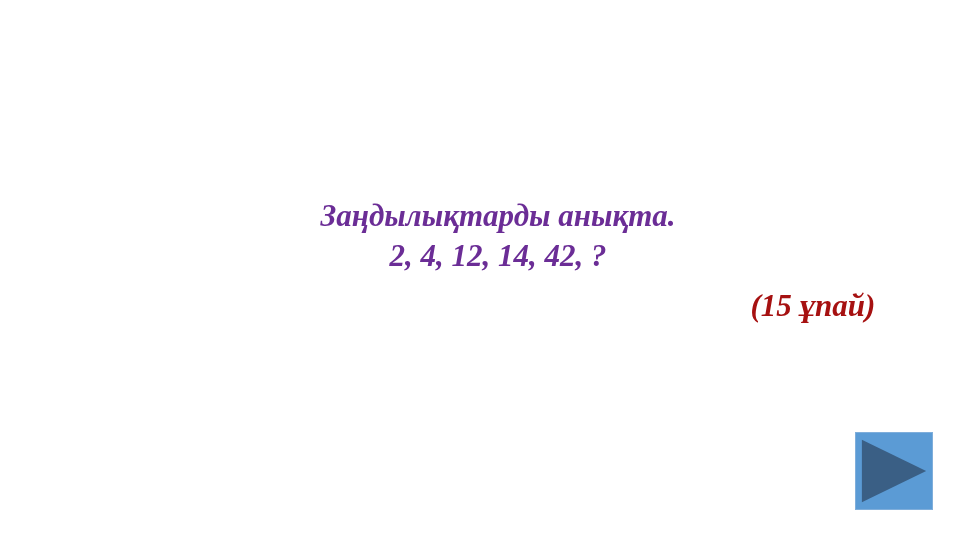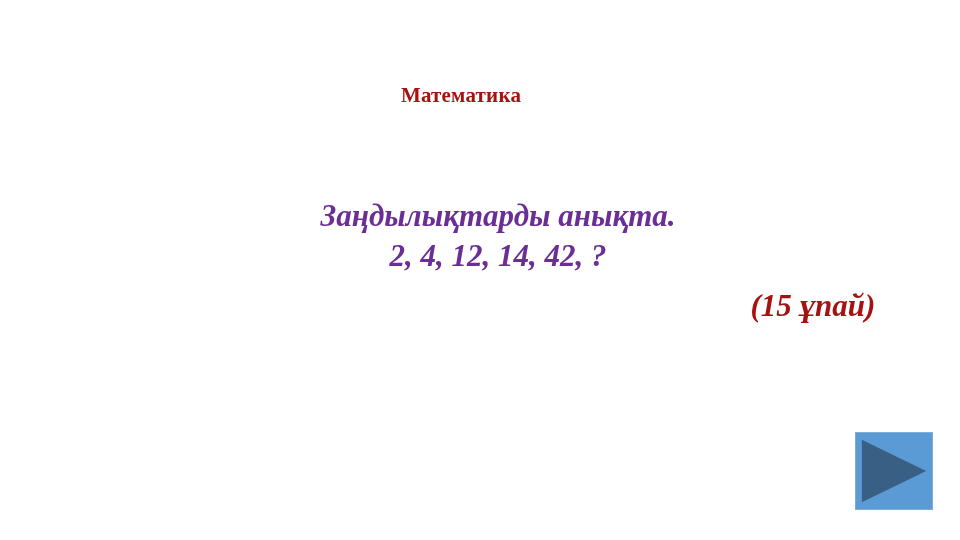--- a/index.html
+++ b/index.html
@@ -90,21 +90,20 @@
     display: block;
     width: 100%;
     height: 100%;
   }
 </style>
 </head>
 <body>
 
 <div class="slide">
 
-  <div class="subject-title">Математика</div>
 
   <div class="question-block">
     <div class="question-line">Заңдылықтарды анықта.</div>
     <div class="question-line">2, 4, 12, 14, 42, ?</div>
   </div>
 
   <div class="points-note">(15 ұпай)</div>
 
   <button class="next-button">
     <svg viewBox="0 0 78 78" xmlns="http://www.w3.org/2000/svg">

